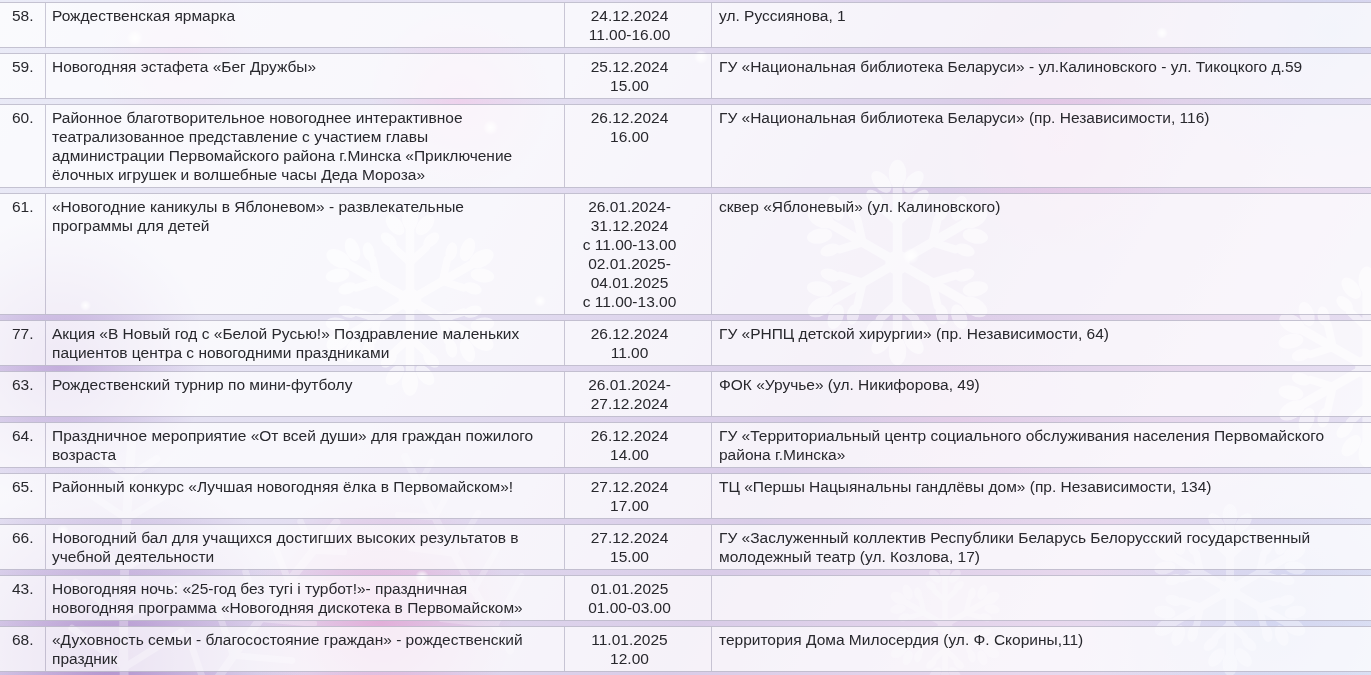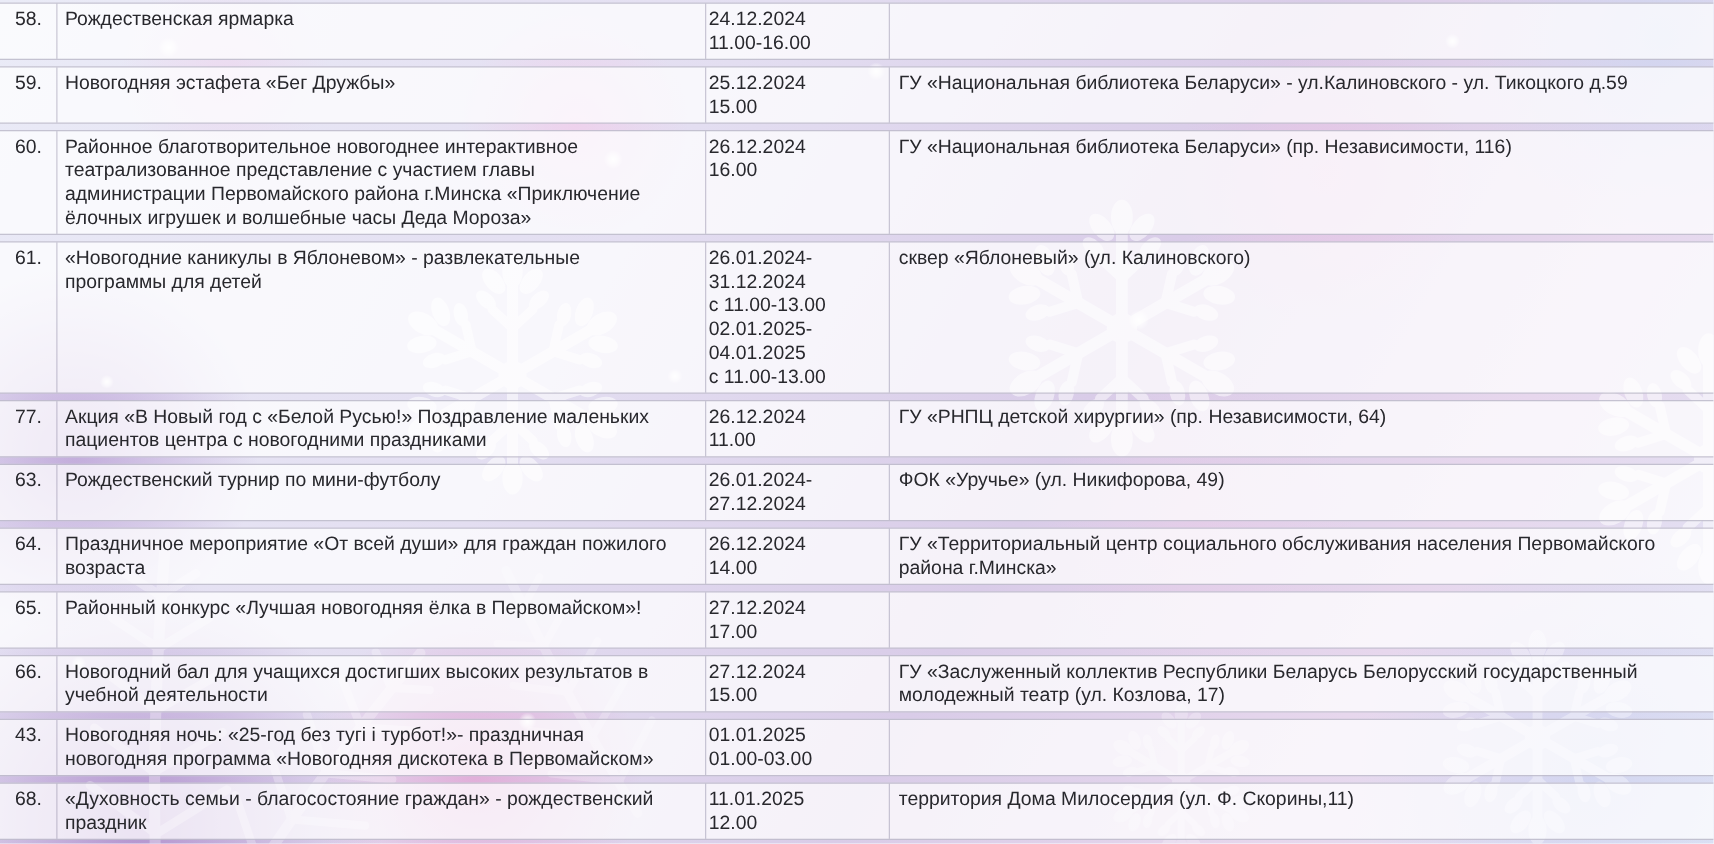--- a/index.html
+++ b/index.html
@@ -34,21 +34,21 @@
     border-bottom:1px solid rgba(130,126,156,0.45);
     margin-bottom:5px;
     color:#28282d;
     font-size:15.5px;
     line-height:19px;
   }
   .row:last-child{margin-bottom:0;}
   .cell{padding:3px 6px;white-space:pre-line;overflow:hidden;}
   .c-num{padding-left:12px;border-right:1px solid rgba(130,126,156,0.40);}
   .c-event{border-right:1px solid rgba(130,126,156,0.40);}
-  .c-date{border-right:1px solid rgba(130,126,156,0.40);padding-left:2px;padding-right:19px;}
+  .c-date{border-right:1px solid rgba(130,126,156,0.40);text-align:center;padding-left:2px;padding-right:19px;}
   .c-loc{padding-left:7px;padding-right:10px;}
 </style>
 </head>
 <body>
 
 <div id="screen">
 
   <svg width="0" height="0" style="position:absolute">
     <defs>
       <g id="sf-arm" stroke="#fff" fill="#fff" stroke-linecap="round">
@@ -112,20 +112,21 @@
   <div class="deco dot" style="left:80px;top:300px;width:11px;height:11px"></div>
   <div class="deco dot" style="left:415px;top:570px;width:14px;height:14px"></div>
   <div class="deco dot" style="left:57px;top:525px;width:12px;height:12px"></div>
 
   <div id="tbl">
       <div class="row">
       <div class="cell c-num">58.</div>
       <div class="cell c-event">Рождественская  ярмарка</div>
       <div class="cell c-date">24.12.2024
 11.00-16.00</div>
+      <div class="cell c-loc">ул. Руссиянова, 1</div>
     </div>
       <div class="row">
       <div class="cell c-num">59.</div>
       <div class="cell c-event">Новогодняя эстафета «Бег Дружбы»</div>
       <div class="cell c-date">25.12.2024
 15.00</div>
       <div class="cell c-loc">ГУ «Национальная библиотека Беларуси» - ул.Калиновского - ул. Тикоцкого д.59</div>
     </div>
       <div class="row">
       <div class="cell c-num">60.</div>
@@ -171,20 +172,21 @@
       <div class="cell c-date">26.12.2024
 14.00</div>
       <div class="cell c-loc">ГУ «Территориальный центр социального обслуживания населения Первомайского
 района г.Минска»</div>
     </div>
       <div class="row">
       <div class="cell c-num">65.</div>
       <div class="cell c-event">Районный конкурс «Лучшая новогодняя ёлка в Первомайском»!</div>
       <div class="cell c-date">27.12.2024
 17.00</div>
+      <div class="cell c-loc">ТЦ «Першы Нацыянальны гандлёвы дом» (пр. Независимости, 134)</div>
     </div>
       <div class="row">
       <div class="cell c-num">66.</div>
       <div class="cell c-event">Новогодний бал для учащихся достигших высоких результатов в
 учебной деятельности</div>
       <div class="cell c-date">27.12.2024
 15.00</div>
       <div class="cell c-loc">ГУ «Заслуженный коллектив Республики Беларусь Белорусский государственный
 молодежный театр (ул. Козлова, 17)</div>
     </div>

